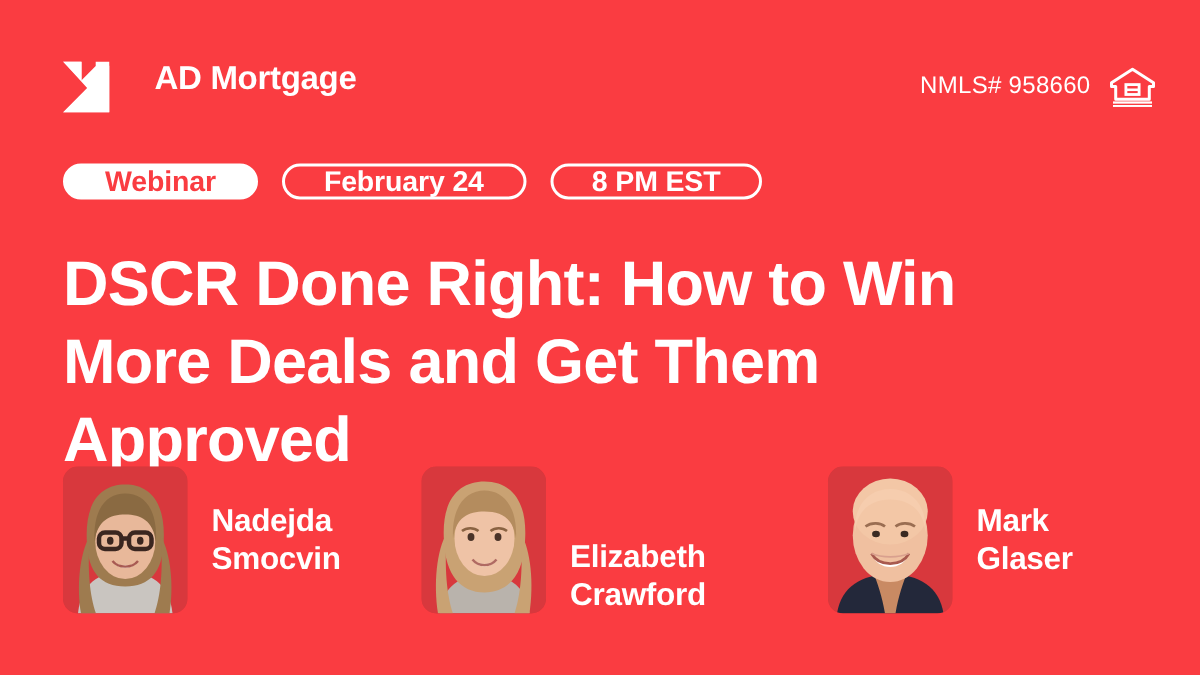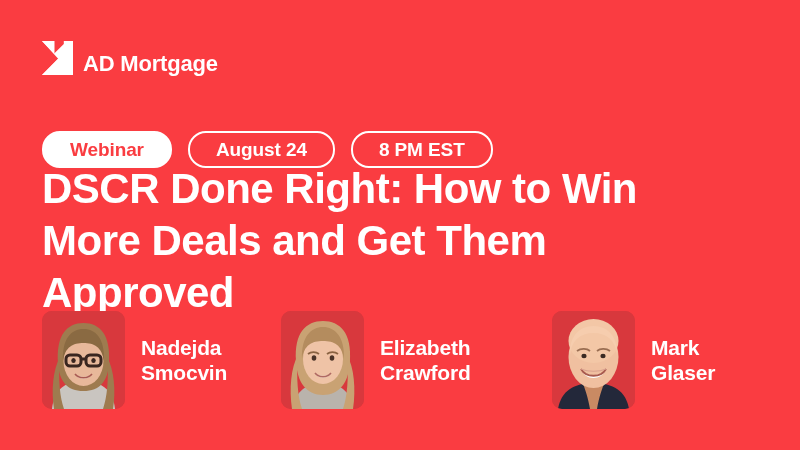--- a/index.html
+++ b/index.html
@@ -24,22 +24,22 @@
     position:absolute;
     top:36px; left:42px; right:30px;
     height:44px;
     display:flex;
     align-items:center;
     justify-content:space-between;
   }
 
   .brand {
     display:flex;
-    align-items:flex-end;
-    gap:10px;
+    align-items:flex-start;
+    gap:30px;
   }
 
   .brand-mark {
     width:31px; height:34px;
     display:block;
     flex:0 0 auto;
   }
 
   .brand-name {
     color:#FFFFFF;
@@ -70,32 +70,31 @@
   
   .pills {
     position:absolute;
     top:109px; left:42px;
     display:flex;
     align-items:center;
     gap:16px;
   }
 
   .pill {
-    height:37px;
+    height:24px;
     display:flex;
     align-items:center;
     justify-content:center;
     padding:0 26px;
     border-radius:18px;
     font-size:19px;
     font-weight:bold;
     letter-spacing:-0.1px;
     line-height:1;
     white-space:nowrap;
-    margin-top:22px;
   }
 
   .pill--solid {
     background:#FFFFFF;
     color:#FA3C41;
     border:2px solid #FFFFFF;
   }
 
   .pill--outline {
     background:transparent;
@@ -124,21 +123,21 @@
     align-items:flex-start;
   }
 
   .speaker {
     display:flex;
     align-items:center;
     gap:16px;
   }
 
   .speaker--1 { width:239px; }
-  .speaker--2 { width:238px; }
+  .speaker--2 { width:238px;align-items:flex-end; }
   .speaker--3 { width:auto;margin-left:33px; }
 
   .avatar {
     position:relative;
     width:83px; height:98px;
     border-radius:10px;
     overflow:hidden;
     flex:0 0 auto;
     background:#D8383D;
   }
@@ -166,26 +165,38 @@
         <svg class="brand-mark" viewBox="0 0 31 34" xmlns="http://www.w3.org/2000/svg" aria-hidden="true">
           <path d="M0 0 L12.2 0 L12.2 12.6 L21.8 3.0 L21.8 0 L31 0 L31 34 L0 34 L31 3.0 L31 34 Z" fill="#FFFFFF"></path>
           <path d="M0 0 L12.4 0 L12.4 12.8 Z" fill="#FFFFFF"></path>
           <path d="M31 2.6 L31 34 L0 34 Z" fill="#FFFFFF"></path>
           <rect x="0" y="0" width="31" height="34" fill="none"></rect>
         </svg>
       </span>
       <span class="brand-name">AD Mortgage</span>
     </div>
 
+    <div class="nmls">
+      <span class="nmls-text">NMLS# 958660</span>
+      <span>
+        <svg class="eho-icon" viewBox="0 0 30 28" xmlns="http://www.w3.org/2000/svg" aria-hidden="true">
+          <path d="M15 2.2 L29 11.2 L29 13.6 L26.2 13.6 L26.2 22.2 L3.8 22.2 L3.8 13.6 L1 13.6 L1 11.2 Z" fill="none" stroke="#FFFFFF" stroke-width="2" stroke-linejoin="round"></path>
+          <rect x="10.6" y="12.4" width="8.8" height="6.6" fill="none" stroke="#FFFFFF" stroke-width="1.9"></rect>
+          <rect x="10.6" y="15.0" width="8.8" height="1.7" fill="#FFFFFF"></rect>
+          <rect x="2.0" y="23.6" width="26" height="1.5" fill="#FFFFFF"></rect>
+          <rect x="2.0" y="26.0" width="26" height="1.3" fill="#FFFFFF"></rect>
+        </svg>
+      </span>
+    </div>
 
   </div>
 
   <div class="pills">
     <span class="pill pill--solid">Webinar</span>
-    <span class="pill pill--outline">August 24</span>
+    <span class="pill pill--outline">February 24</span>
     <span class="pill pill--outline">8 PM EST</span>
   </div>
 
   <h1 class="headline">DSCR Done Right: How to Win More Deals and Get Them Approved</h1>
 
   <div class="speakers">
 
     <div class="speaker speaker--1">
       <div class="avatar">
         <svg viewBox="0 0 83 98" xmlns="http://www.w3.org/2000/svg" aria-hidden="true">

